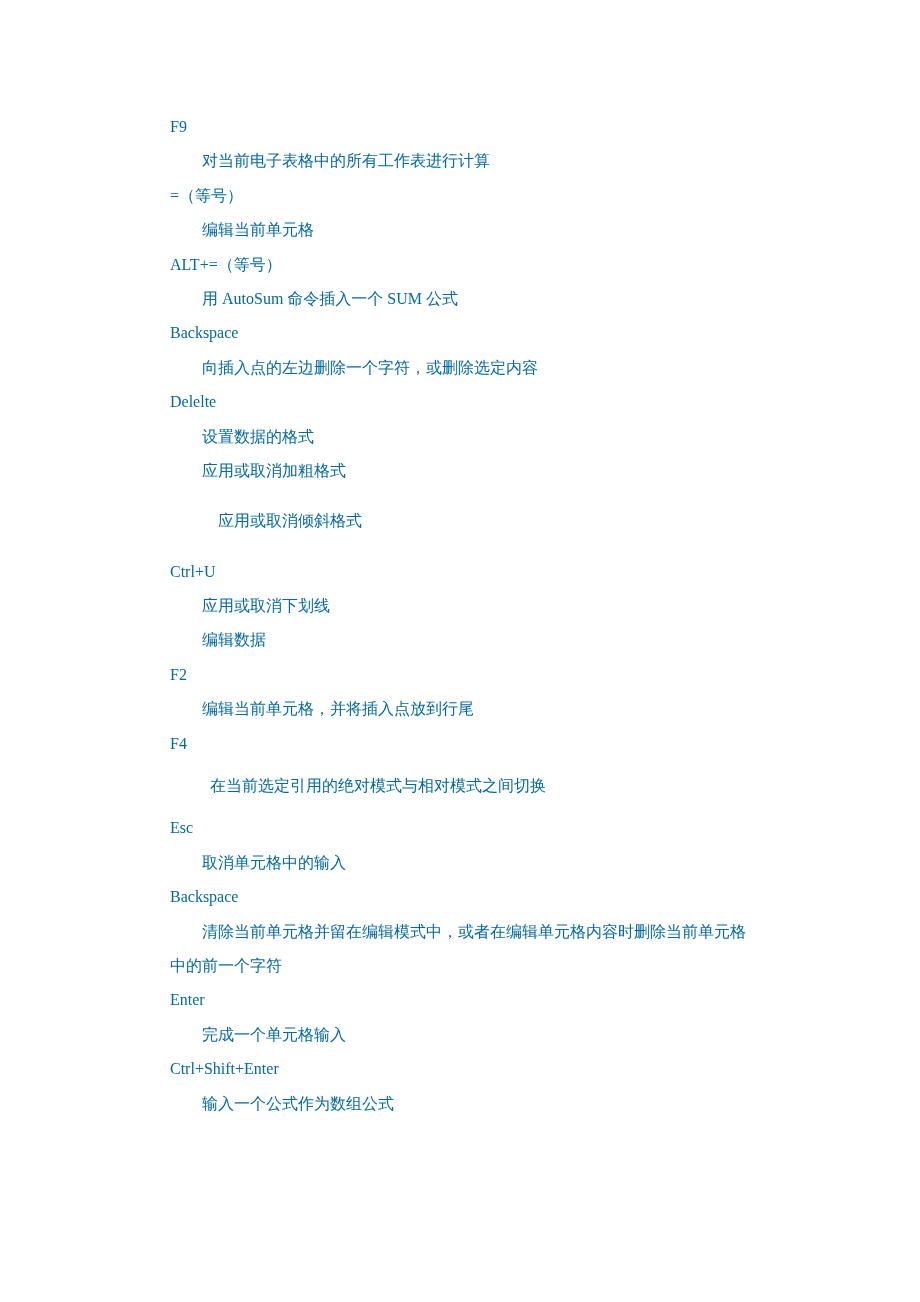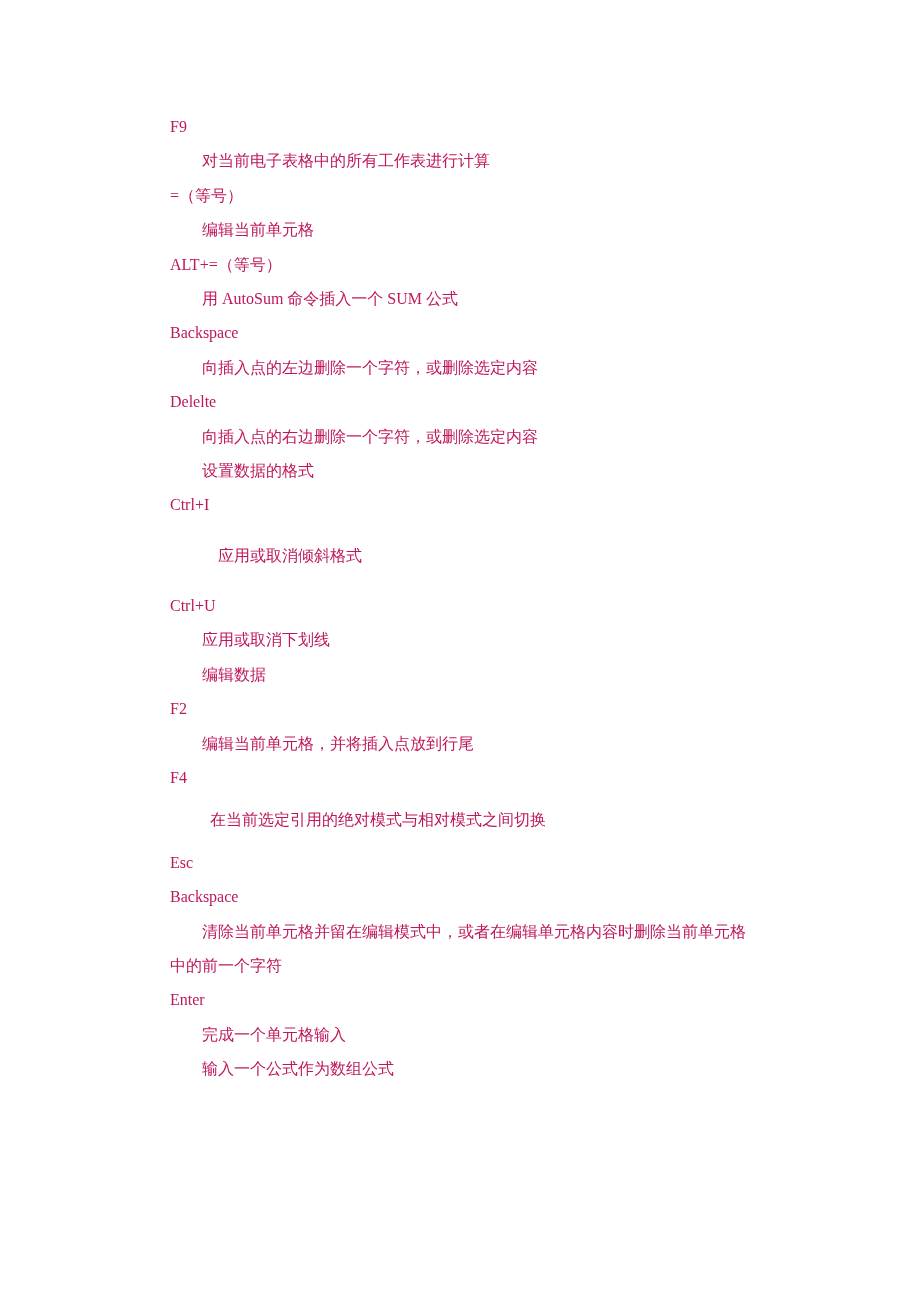--- a/index.html
+++ b/index.html
@@ -4,21 +4,21 @@
 <style>
   body {
     margin: 0;
     padding: 0;
     background: #fff;
     font-family: "Times New Roman", "SimSun", serif;
     width: 920px;
   }
   .page {
     padding: 110px 170px 100px 170px;
-    color: #be185d;
+    color: #0369a1;
     font-size: 16px;
     line-height: 2.15;
   }
   .key {
     text-indent: 0;
   }
   .desc {
     text-indent: 2em;
   }
   .heading {
@@ -33,30 +33,31 @@
 <div class="page" id="page">
     <p class="key" style="margin: 0px;">F9</p>
     <p class="desc" style="margin: 0px;">对当前电子表格中的所有工作表进行计算</p>
     <p class="key" style="margin: 0px;">=（等号）</p>
     <p class="desc" style="margin: 0px;">编辑当前单元格</p>
     <p class="key" style="margin: 0px;">ALT+=（等号）</p>
     <p class="desc" style="margin: 0px;">用 AutoSum 命令插入一个 SUM 公式</p>
     <p class="key" style="margin: 0px;">Backspace</p>
     <p class="desc" style="margin: 0px;">向插入点的左边删除一个字符，或删除选定内容</p>
     <p class="key" style="margin: 0px;">Delelte</p>
-    <p class="desc" style="margin: 0px;">向插入点的右边删除一个字符，或删除选定内容</p>
     <p class="heading" style="margin: 0px;">设置数据的格式</p>
-    <p class="key" style="margin: 0px;">Ctrl+I</p>
+    <p class="desc" style="margin: 0px;">应用或取消加粗格式</p>
     <p class="desc" style="margin: 16px;">应用或取消倾斜格式</p>
     <p class="key" style="margin: 0px;">Ctrl+U</p>
     <p class="desc" style="margin: 0px;">应用或取消下划线</p>
     <p class="heading" style="margin: 0px;">编辑数据</p>
     <p class="key" style="margin: 0px;">F2</p>
     <p class="desc" style="margin: 0px;">编辑当前单元格，并将插入点放到行尾</p>
     <p class="key" style="margin: 0px;">F4</p>
     <p class="desc" style="margin: 8px;">在当前选定引用的绝对模式与相对模式之间切换</p>
     <p class="key" style="margin: 0px;">Esc</p>
+    <p class="desc" style="margin: 0px;">取消单元格中的输入</p>
     <p class="key" style="margin: 0px;">Backspace</p>
     <p class="desc" style="margin: 0px;">清除当前单元格并留在编辑模式中，或者在编辑单元格内容时删除当前单元格中的前一个字符</p>
     <p class="key" style="margin: 0px;">Enter</p>
     <p class="desc" style="margin: 0px;">完成一个单元格输入</p>
+    <p class="key" style="margin: 0px;">Ctrl+Shift+Enter</p>
     <p class="desc" style="margin: 0px;">输入一个公式作为数组公式</p>
   </div>
 
 </body></html>

